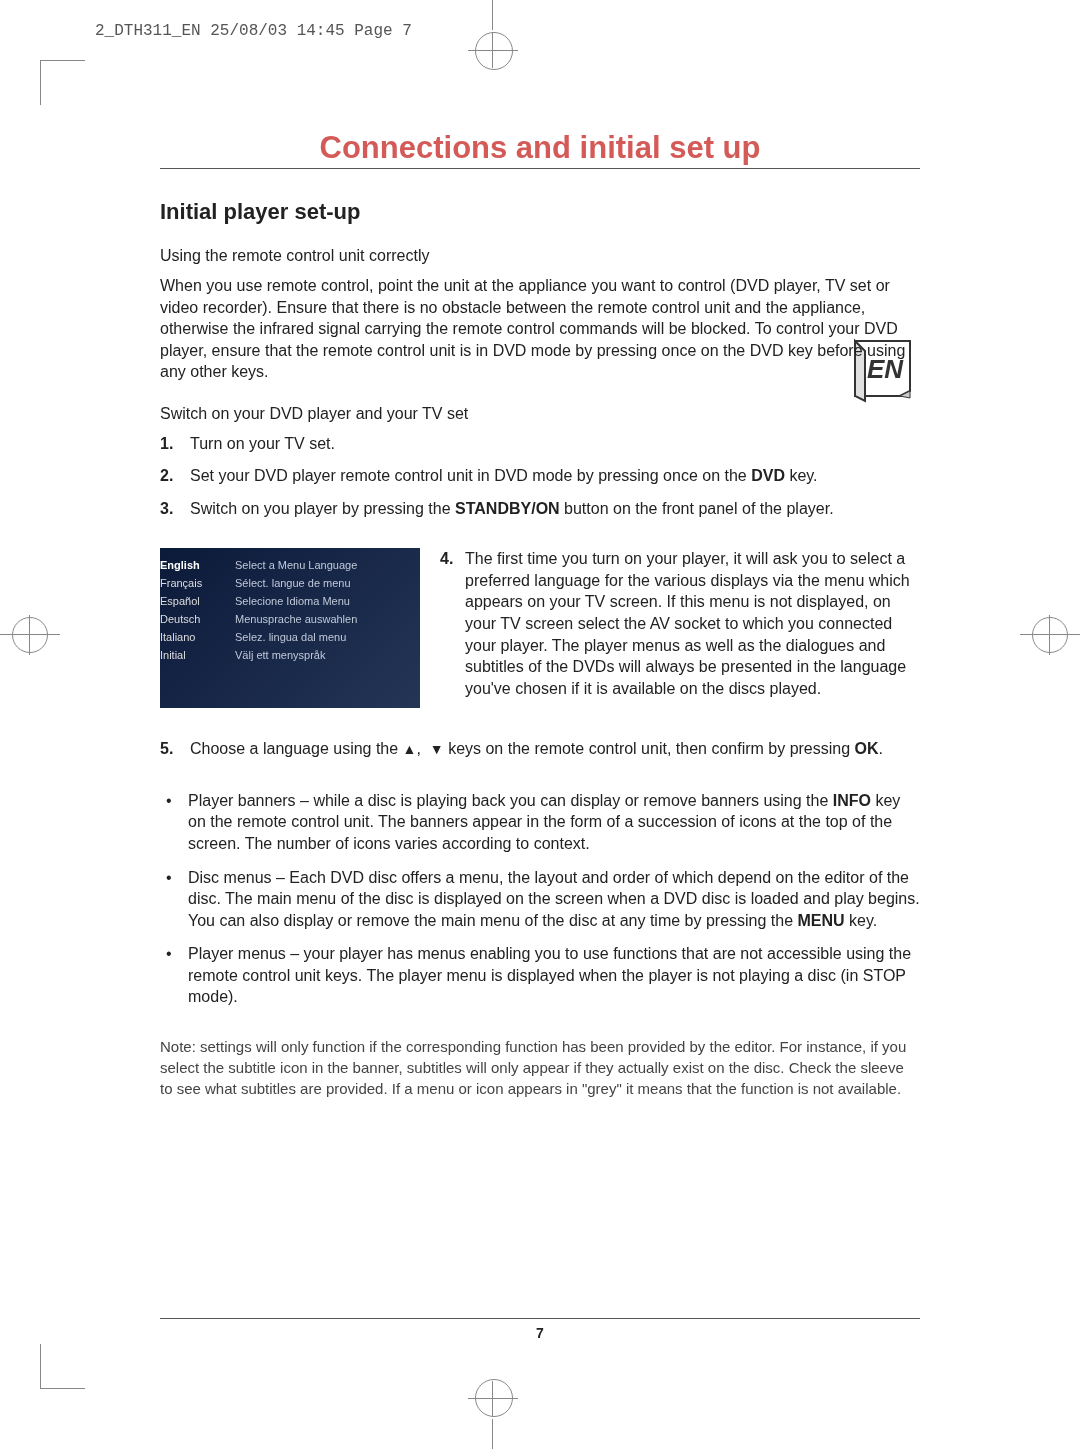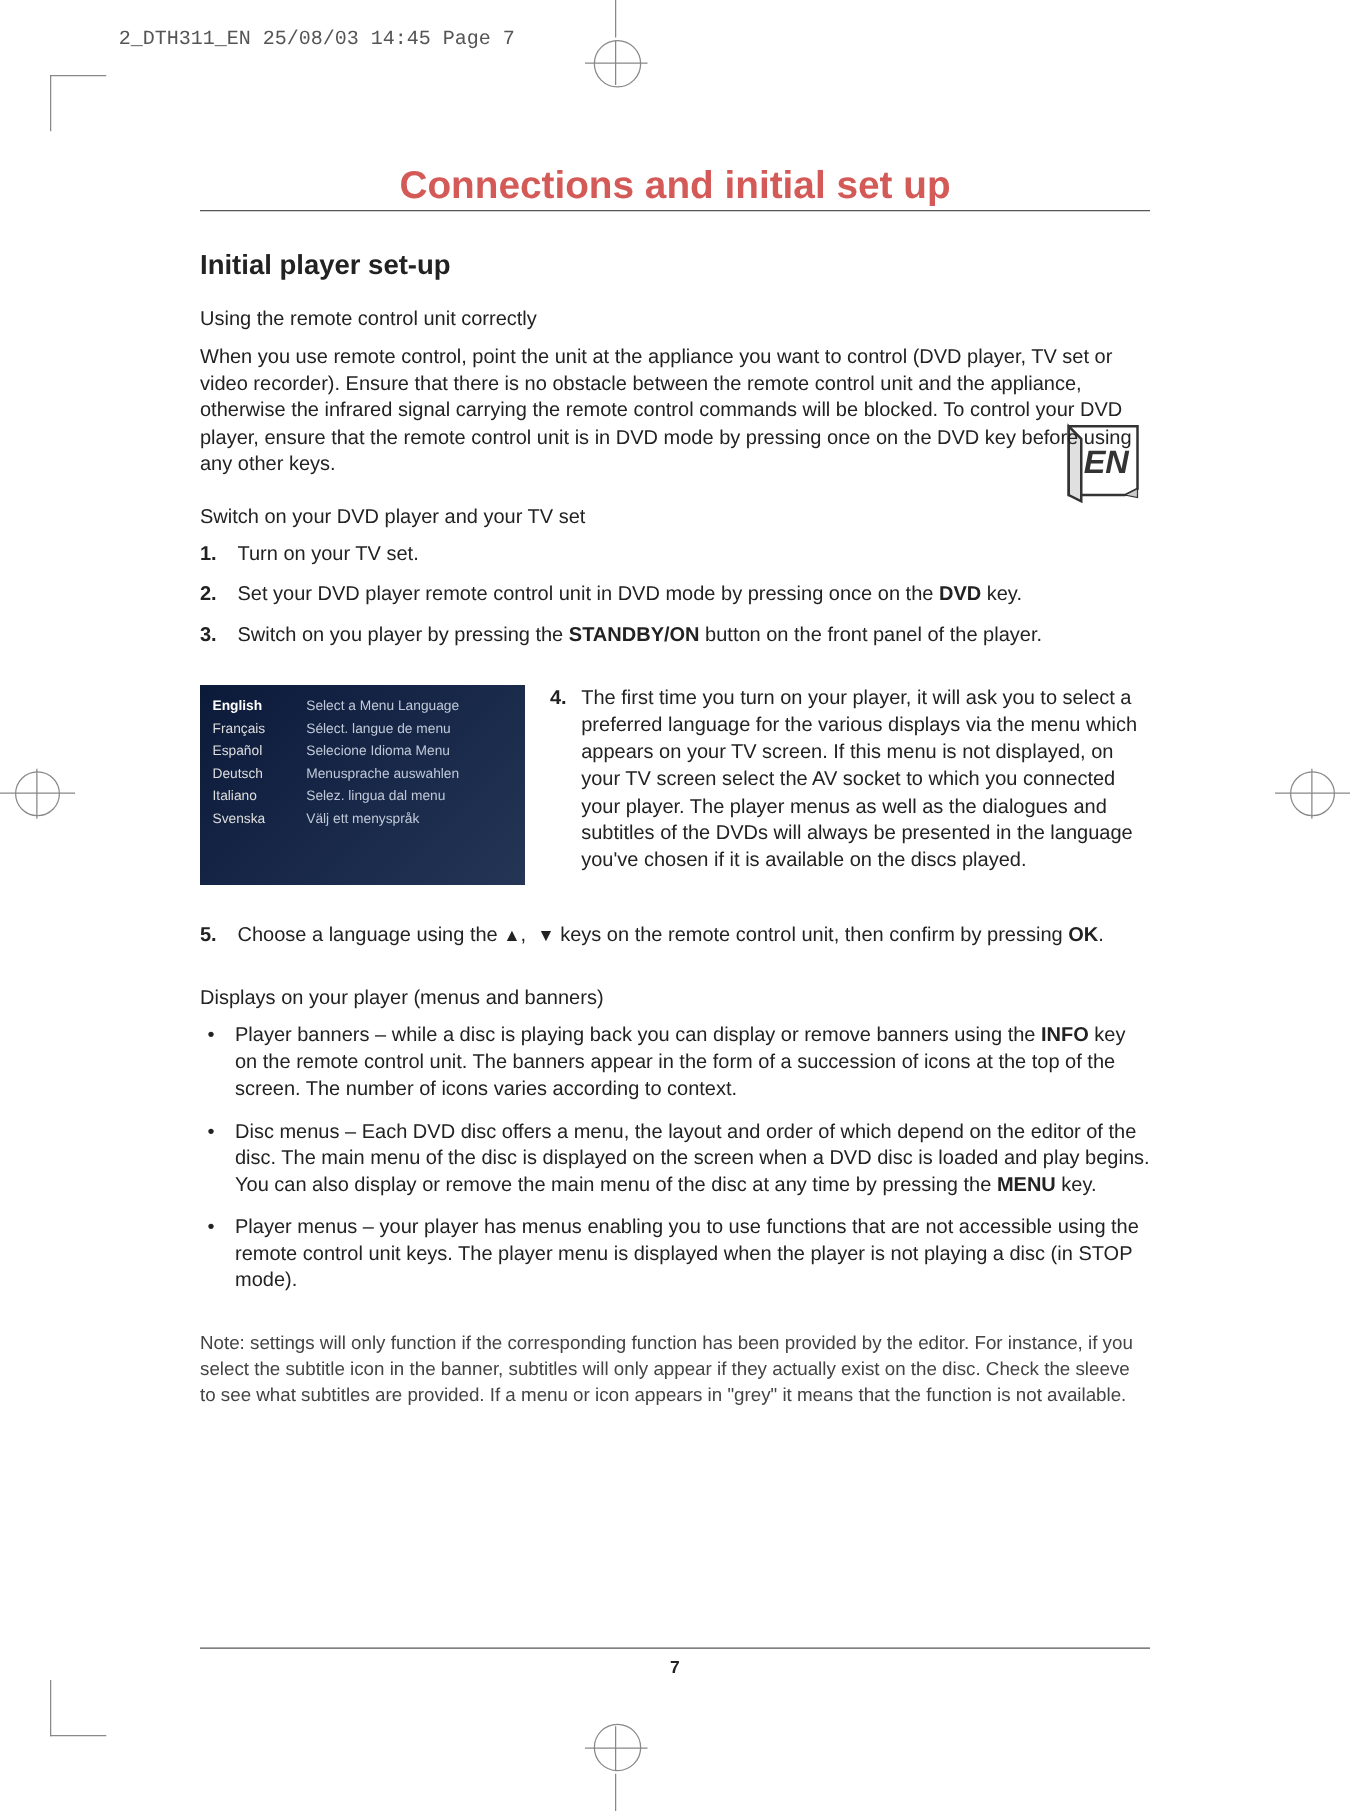--- a/index.html
+++ b/index.html
@@ -215,21 +215,21 @@
   .menu-screenshot {
     flex: 0 0 260px;
     background: linear-gradient(135deg, #0c1a3a 0%, #1a2a4a 60%, #253555 100%);
     padding: 8px 0;
     font-size: 11px;
     color: #ddd;
     height: 160px;
   }
   .menu-row {
     display: flex;
-    padding: 3px 10px;
+    padding: 3px 0;
   }
   .menu-row .lang {
     width: 75px;
     flex-shrink: 0;
   }
   .menu-row .prompt {
     color: #c0c8d8;
   }
   .menu-row.highlight .lang { color: #fff; font-weight: bold; }
   .step4-text {
@@ -379,39 +379,38 @@
         </div>
       <div class="menu-row">
           <span class="lang">Deutsch</span>
           <span class="prompt">Menusprache auswahlen</span>
         </div>
       <div class="menu-row">
           <span class="lang">Italiano</span>
           <span class="prompt">Selez. lingua dal menu</span>
         </div>
       <div class="menu-row">
-          <span class="lang">Svenska</span>
+          <span class="lang">Initial</span>
           <span class="prompt">Välj ett menyspråk</span>
         </div>
     </div>
     <div class="step4-text">
       <span class="num">4.</span>
       <span>The first time you turn on your player, it will ask you to select a preferred language for the various displays via the menu which appears on your TV screen. If this menu is not displayed, on your TV screen select the AV socket to which you connected your player. The player menus as well as the dialogues and subtitles of the DVDs will always be presented in the language you've chosen if it is available on the discs played.</span>
     </div>
   </div>
 
   <div class="step5">
     <span class="num">5.</span>
     <span>Choose a language using the </span>
     <span class="arrow-icon">▲</span>,&nbsp;
     <span class="arrow-icon">▼</span>
     <span> keys on the remote control unit, then confirm by pressing </span><b>OK</b><span>.</span>
   </div>
 
-  <div class="h3">Displays on your player (menus and banners)</div>
 
   <ul class="bullets">
     <li>
       <span>Player banners – while a disc is playing back you can display or remove banners using the </span><b>INFO</b><span> key on the remote control unit. The banners appear in the form of a succession of icons at the top of the screen. The number of icons varies according to context.</span>
     </li>
     <li>
       <span>Disc menus – Each DVD disc offers a menu, the layout and order of which depend on the editor of the disc. The main menu of the disc is displayed on the screen when a DVD disc is loaded and play begins. You can also display or remove the main menu of the disc at any time by pressing the </span><b>MENU</b><span> key.</span>
     </li>
     <li>
       <span>Player menus – your player has menus enabling you to use functions that are not accessible using the remote control unit keys. The player menu is displayed when the player is not playing a disc (in STOP mode).</span><b></b><span></span>

